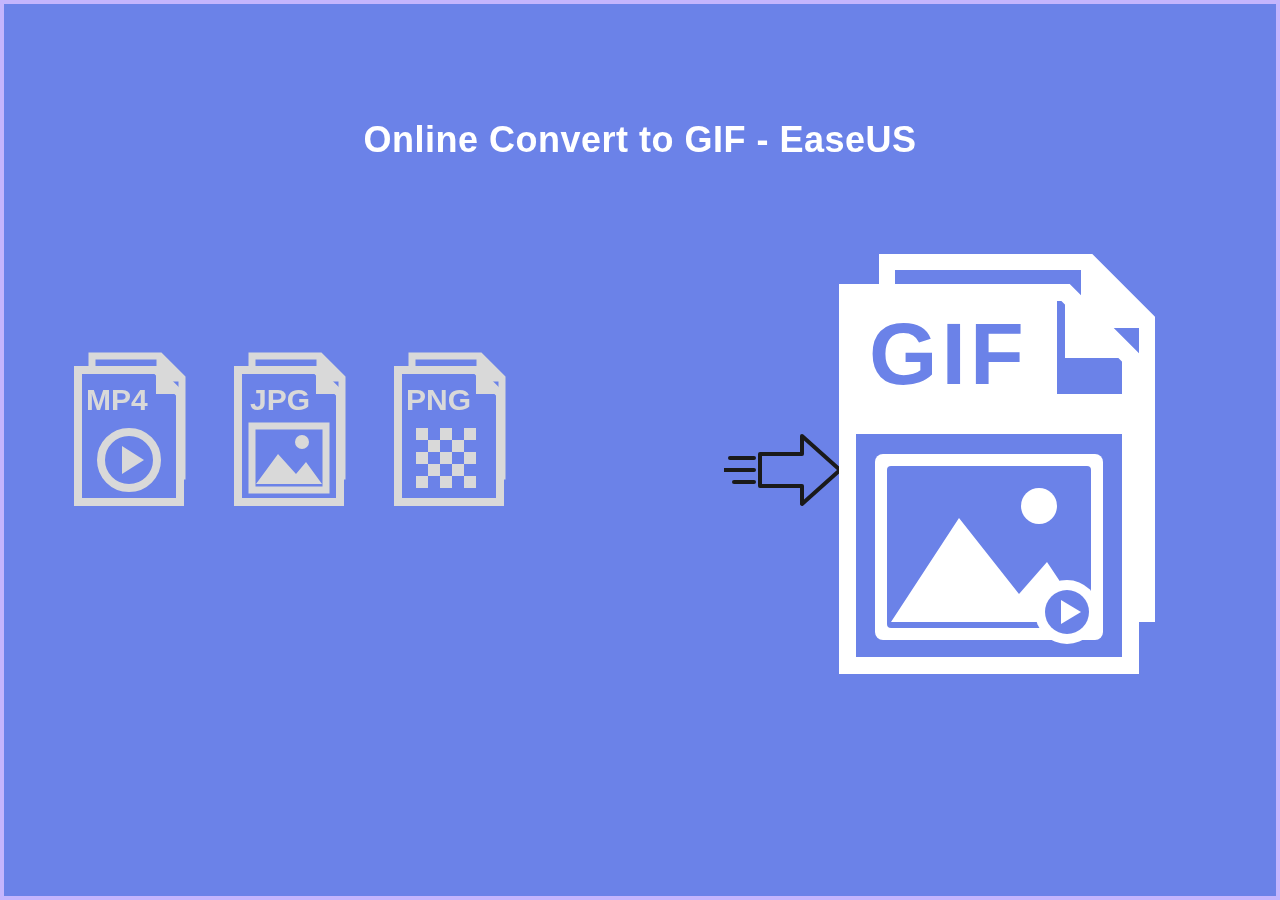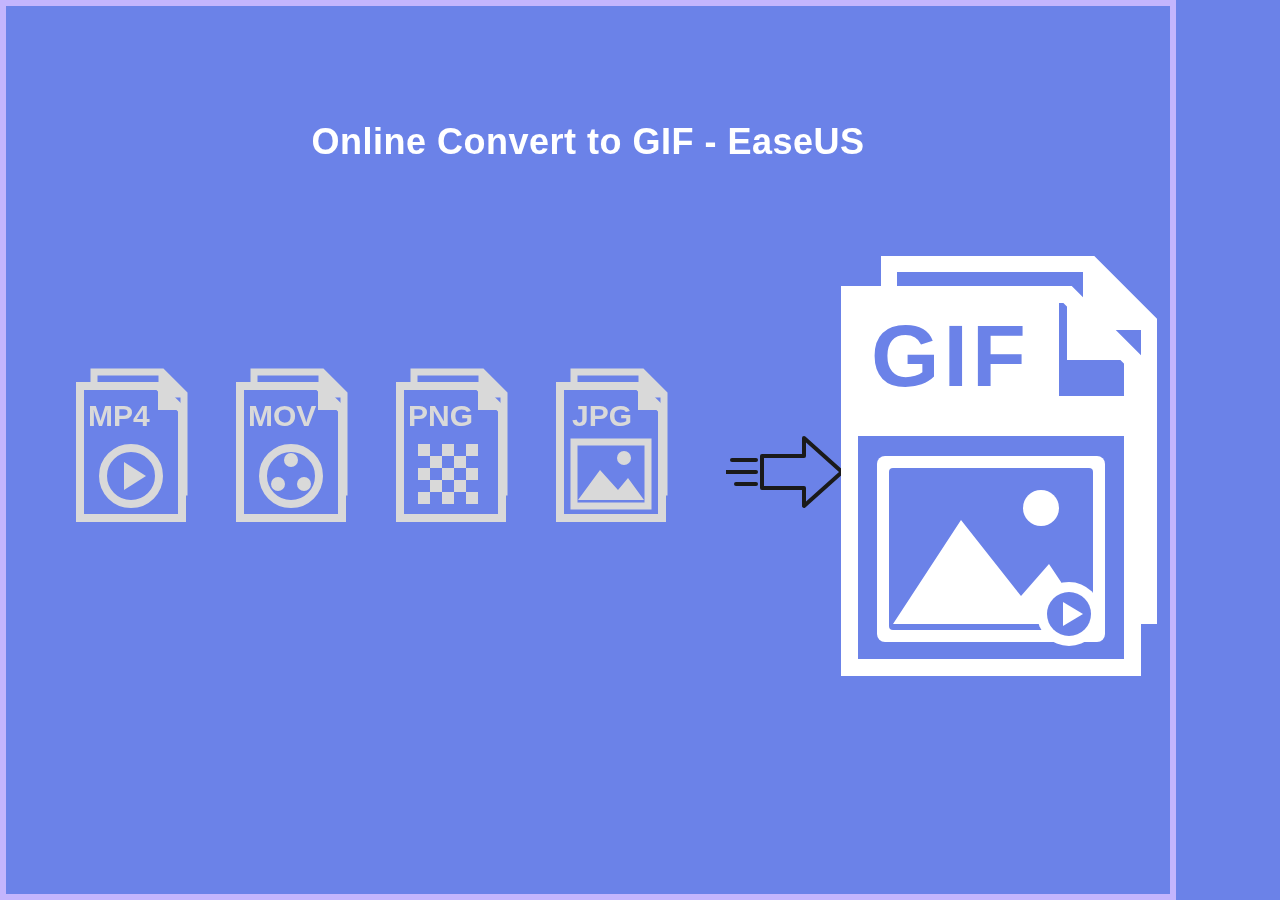--- a/index.html
+++ b/index.html
@@ -6,39 +6,39 @@
     margin: 0;
     padding: 0;
     width: 1280px;
     height: 900px;
     background: #6b82e8;
     font-family: Verdana, Arial, sans-serif;
     overflow: hidden;
   }
   .frame {
     box-sizing: border-box;
-    width: 1176px;
+    width: 1280px;
     height: 900px;
-    border: 6px solid #c4b5fd;
+    border: 4px solid #c4b5fd;
     position: relative;
   }
   .title {
     position: absolute;
     top: 115px;
     left: 0;
     width: 100%;
     text-align: center;
     color: #fff;
     font-size: 36px;
     font-weight: 700;
     letter-spacing: 0.5px;
   }
   .row {
     position: absolute;
-    top: 372px;
+    top: 358px;
     left: 70px;
     display: flex;
     align-items: center;
   }
   .stack { position: relative; width: 120px; height: 160px; margin-right: 40px; }
   .stack .back {
     position: absolute;
     left: 14px; top: -10px;
     width: 98px; height: 128px;
   }
@@ -92,36 +92,36 @@
         <g>
           <path d="M4 4 H82 L106 28 V136 H4 Z" fill="#6b82e8" stroke="#d9d9d9" stroke-width="8"></path>
           <path d="M82 4 V28 H106 Z" fill="#d9d9d9"></path>
           <text x="12" y="44" font-family="Arial" font-size="30" font-weight="900" fill="#d9d9d9">MP4</text>
           <circle cx="55" cy="94" r="28" fill="none" stroke="#d9d9d9" stroke-width="8"></circle>
           <path d="M48 80 L70 94 L48 108 Z" fill="#d9d9d9"></path>
         </g>
       </svg>
     </div>
 
+
     <div class="stack">
       <svg class="back" viewBox="0 0 98 128">
           <g fill="none" stroke="#d9d9d9" stroke-width="7">
             <path d="M4 4 H72 L94 26 V124 H4 Z"></path>
             <path d="M72 4 V26 H94" fill="#d9d9d9"></path>
           </g>
         </svg>
       <svg class="front" viewBox="0 0 110 140">
         <g>
           <path d="M4 4 H82 L106 28 V136 H4 Z" fill="#6b82e8" stroke="#d9d9d9" stroke-width="8"></path>
           <path d="M82 4 V28 H106 Z" fill="#d9d9d9"></path>
-          <text x="12" y="44" font-family="Arial" font-size="30" font-weight="900" fill="#d9d9d9">MOV</text>
-          <circle cx="55" cy="94" r="28" fill="none" stroke="#d9d9d9" stroke-width="8"></circle>
-          <circle cx="55" cy="78" r="7" fill="#d9d9d9"></circle>
-          <circle cx="42" cy="102" r="7" fill="#d9d9d9"></circle>
-          <circle cx="68" cy="102" r="7" fill="#d9d9d9"></circle>
+          <text x="16" y="44" font-family="Arial" font-size="30" font-weight="900" fill="#d9d9d9">JPG</text>
+          <rect x="18" y="60" width="74" height="64" fill="none" stroke="#d9d9d9" stroke-width="7"></rect>
+          <circle cx="68" cy="76" r="7" fill="#d9d9d9"></circle>
+          <path d="M22 118 L44 88 L62 108 L72 96 L88 118 Z" fill="#d9d9d9"></path>
         </g>
       </svg>
     </div>
 
     <div class="stack">
       <svg class="back" viewBox="0 0 98 128">
           <g fill="none" stroke="#d9d9d9" stroke-width="7">
             <path d="M4 4 H72 L94 26 V124 H4 Z"></path>
             <path d="M72 4 V26 H94" fill="#d9d9d9"></path>
           </g>
@@ -139,39 +139,20 @@
               <rect x="58" y="74" width="12" height="12"></rect>
             <rect x="22" y="86" width="12" height="12"></rect>
               <rect x="46" y="86" width="12" height="12"></rect>
               <rect x="70" y="86" width="12" height="12"></rect>
             <rect x="34" y="98" width="12" height="12"></rect>
               <rect x="58" y="98" width="12" height="12"></rect>
             <rect x="22" y="110" width="12" height="12"></rect>
               <rect x="46" y="110" width="12" height="12"></rect>
               <rect x="70" y="110" width="12" height="12"></rect>
           </g>
-        </g>
-      </svg>
-    </div>
-
-    <div class="stack">
-      <svg class="back" viewBox="0 0 98 128">
-          <g fill="none" stroke="#d9d9d9" stroke-width="7">
-            <path d="M4 4 H72 L94 26 V124 H4 Z"></path>
-            <path d="M72 4 V26 H94" fill="#d9d9d9"></path>
-          </g>
-        </svg>
-      <svg class="front" viewBox="0 0 110 140">
-        <g>
-          <path d="M4 4 H82 L106 28 V136 H4 Z" fill="#6b82e8" stroke="#d9d9d9" stroke-width="8"></path>
-          <path d="M82 4 V28 H106 Z" fill="#d9d9d9"></path>
-          <text x="16" y="44" font-family="Arial" font-size="30" font-weight="900" fill="#d9d9d9">JPG</text>
-          <rect x="18" y="60" width="74" height="64" fill="none" stroke="#d9d9d9" stroke-width="7"></rect>
-          <circle cx="68" cy="76" r="7" fill="#d9d9d9"></circle>
-          <path d="M22 118 L44 88 L62 108 L72 96 L88 118 Z" fill="#d9d9d9"></path>
         </g>
       </svg>
     </div>
   </div>
 
   <svg class="arrow" viewBox="0 0 120 80">
     <g stroke="#1a1a1a" stroke-width="4" fill="none" stroke-linecap="round" stroke-linejoin="round">
       <line x1="6" y1="28" x2="30" y2="28"></line>
       <line x1="0" y1="40" x2="30" y2="40"></line>
       <line x1="10" y1="52" x2="30" y2="52"></line>

